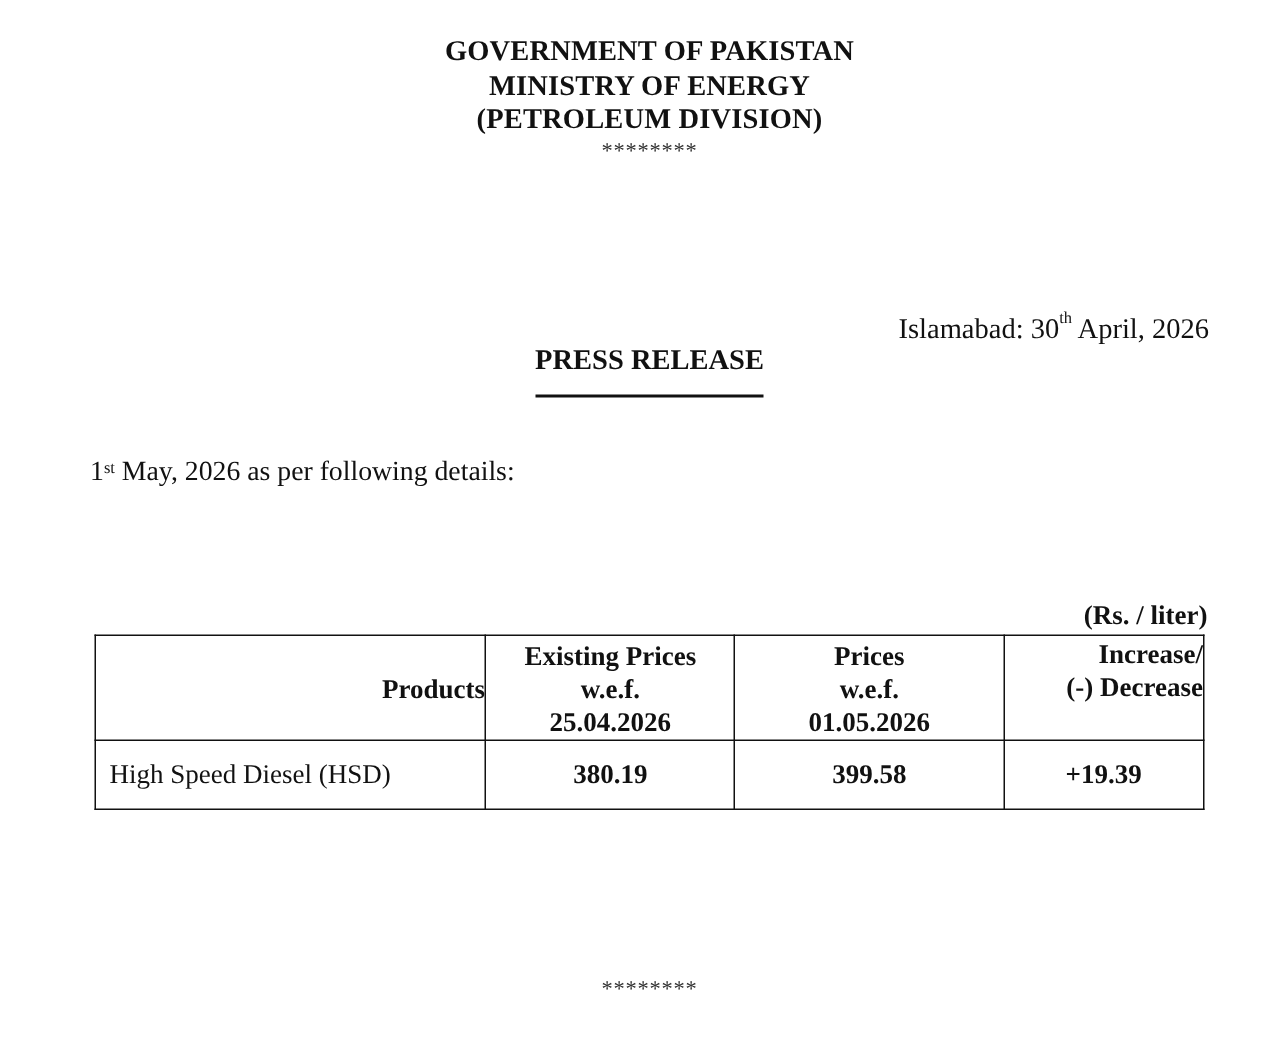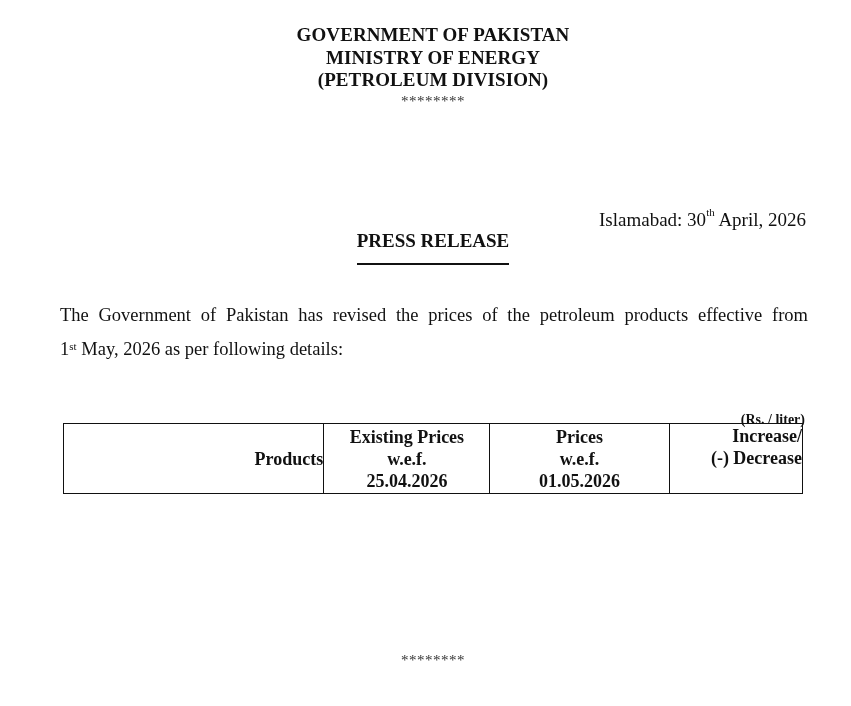--- a/index.html
+++ b/index.html
@@ -67,23 +67,23 @@
       text-align: justify;
       text-align-last: left;
     }
     .body-para .line1 {
       display: block;
       text-align: justify;
       text-align-last: justify;
     }
     .unit-label {
       right: 46px;
-      top: 412px;
+      top: 400px;
       font-weight: bold;
-      font-size: 14px;
+      font-size: 18px;
     }
     table.prices {
       position: absolute;
       left: 63px;
       top: 423px;
       width: 740px;
       border-collapse: collapse;
       font-size: 18px;
     }
     table.prices td, table.prices th {
@@ -132,21 +132,20 @@
   <div class="stars">********</div>
 </div>
 
 <div class="abs date-line"><span>Islamabad: 30</span><sup>th</sup><span> April, 2026</span></div>
 
 <div class="abs press-title">
   <span>PRESS RELEASE</span>
 </div>
 
 <div class="abs body-para">
-  <span class="line1">The Government of Pakistan has revised the prices of the petroleum products effective from</span>
   <span>1</span><sup>st</sup><span> May, 2026 as per following details:</span>
 </div>
 
 <div class="abs unit-label">(Rs. / liter)</div>
 
 <table class="prices">
   <thead>
     <tr>
       <th class="col1 products-head">
         <span>Products</span>
@@ -161,16 +160,22 @@
         <div>w.e.f.</div>
         <div>01.05.2026</div>
       </th>
       <th class="col4" style="vertical-align: top; padding-top: 1px; text-align: right;">
         <div>Increase/</div>
         <div>(-) Decrease</div>
       </th>
     </tr>
   </thead>
   <tbody>
+    <tr>
+      <td class="product-name">High Speed Diesel (HSD)</td>
+      <td>380.19</td>
+      <td>399.58</td>
+      <td>+19.39</td>
+    </tr>
   </tbody>
 </table>
 
 <div class="abs footer-stars stars">********</div>
 
 </body></html>

